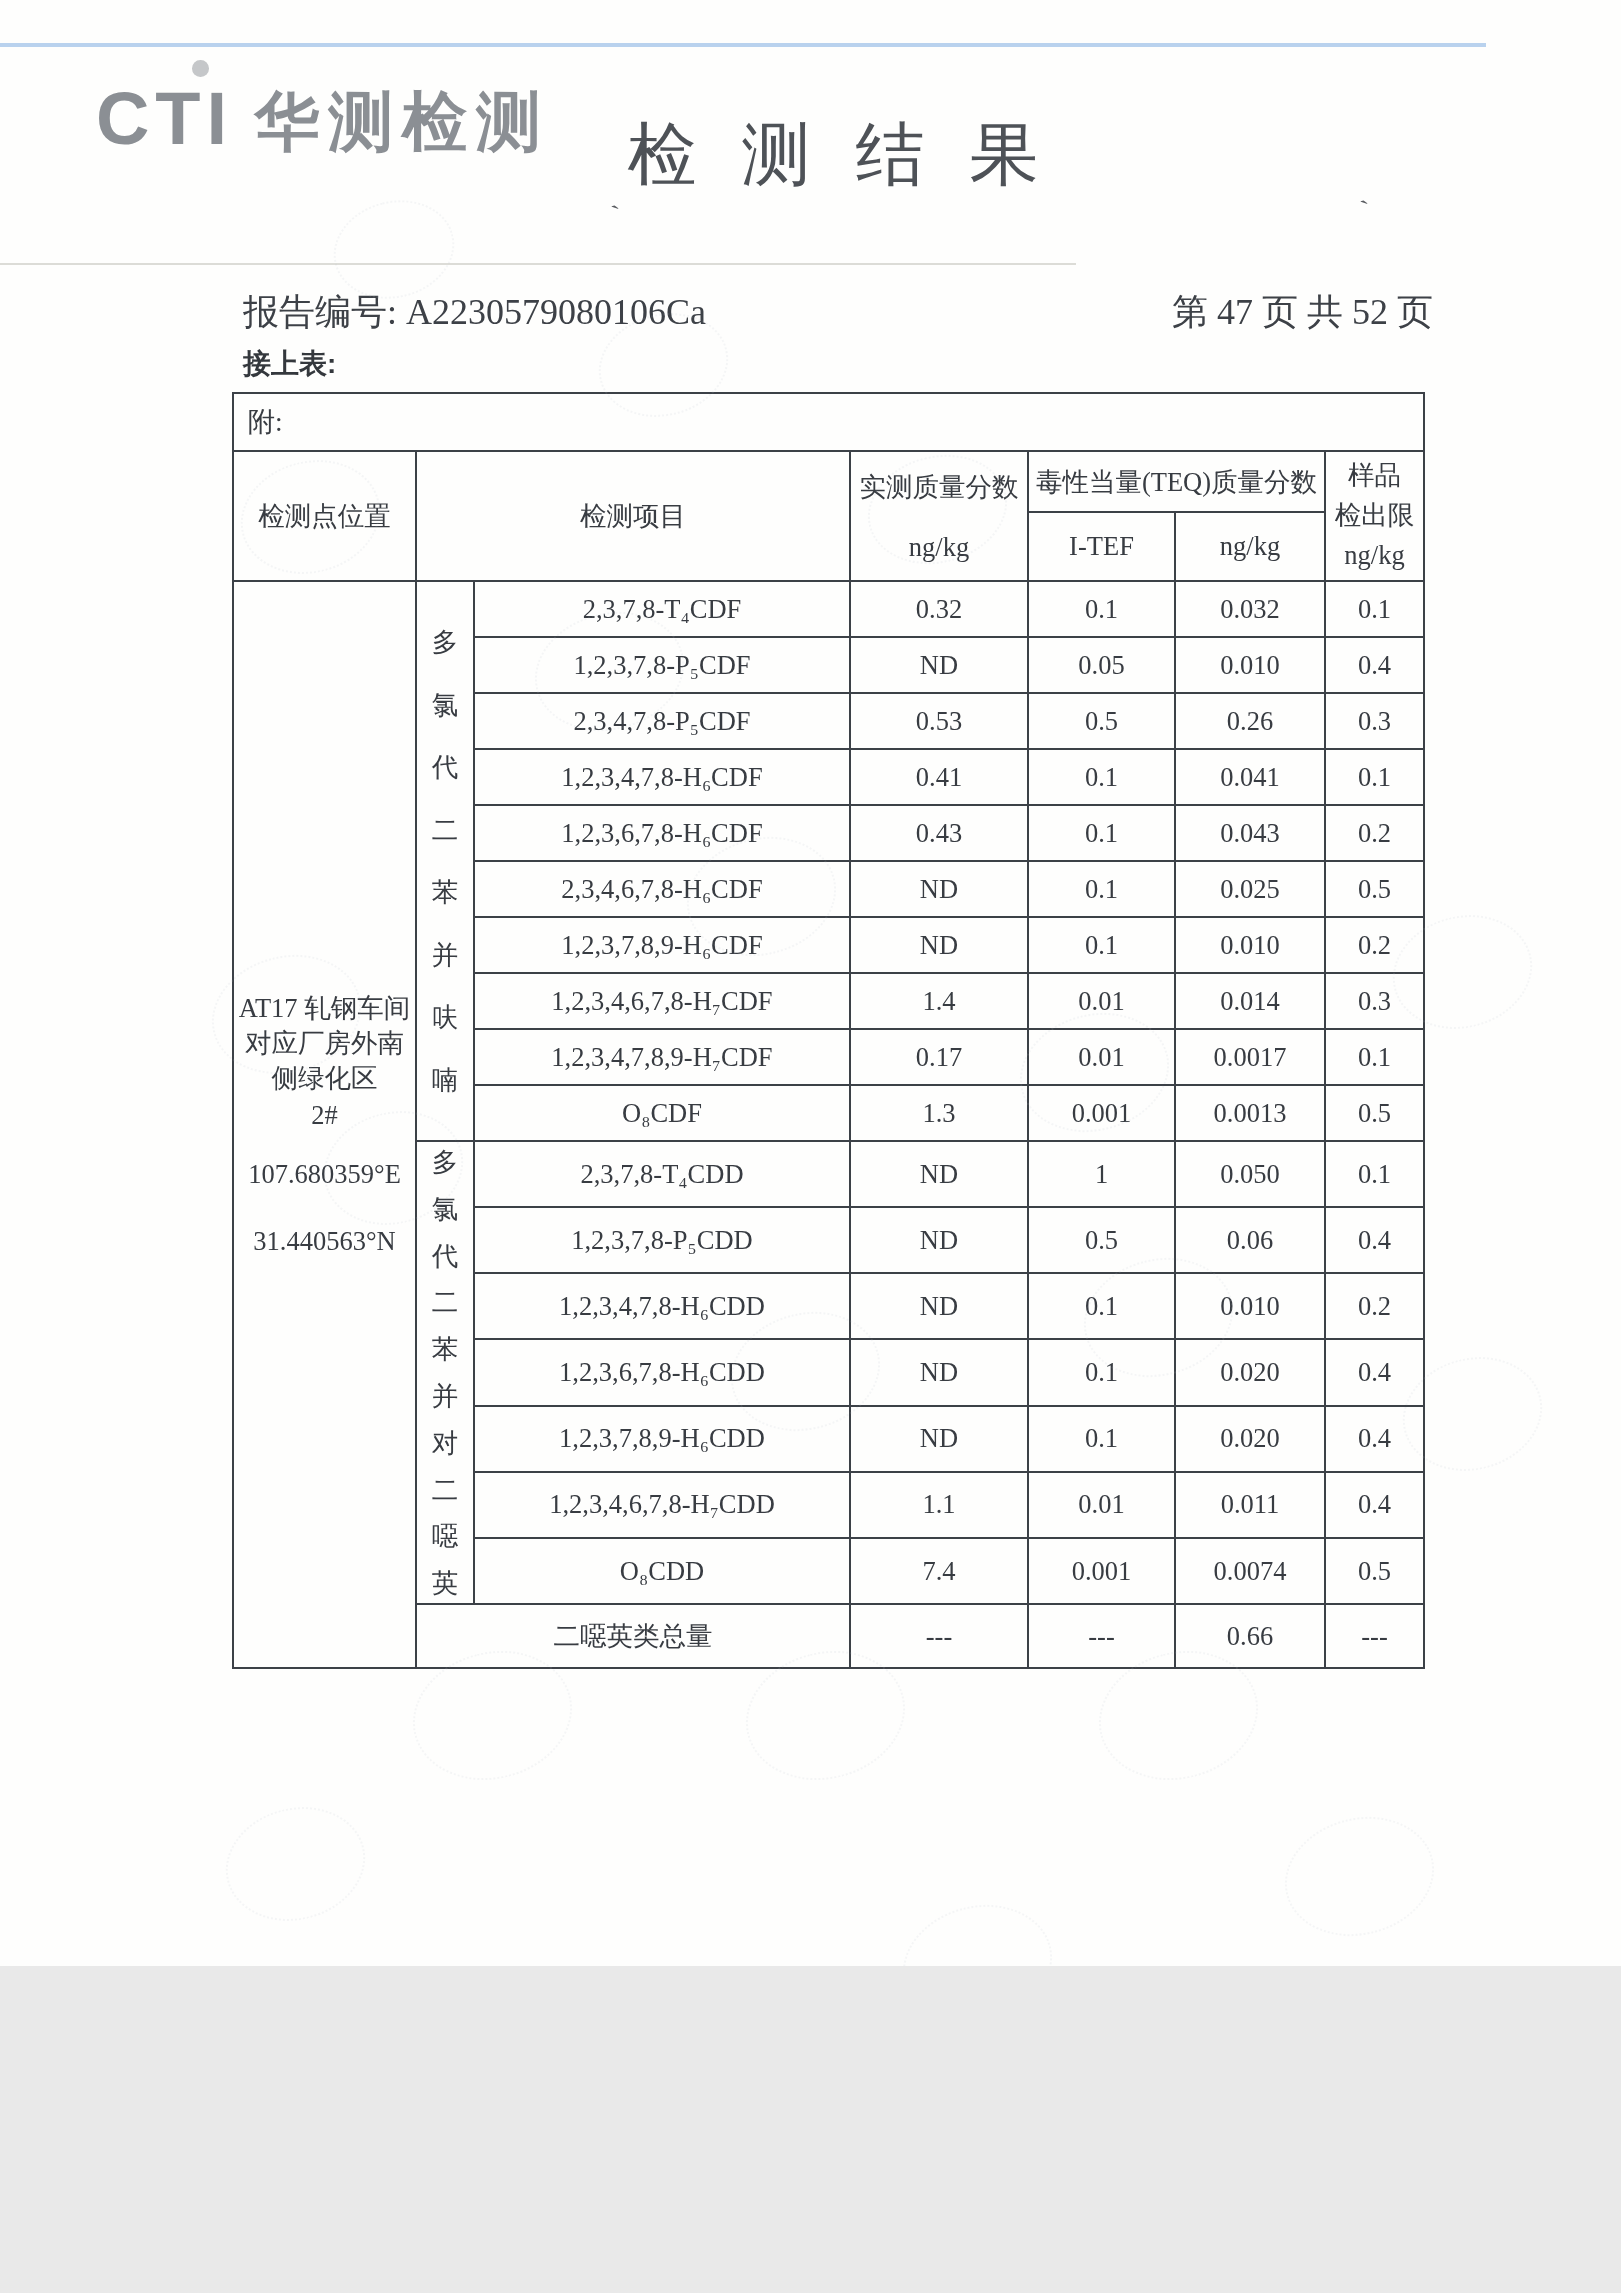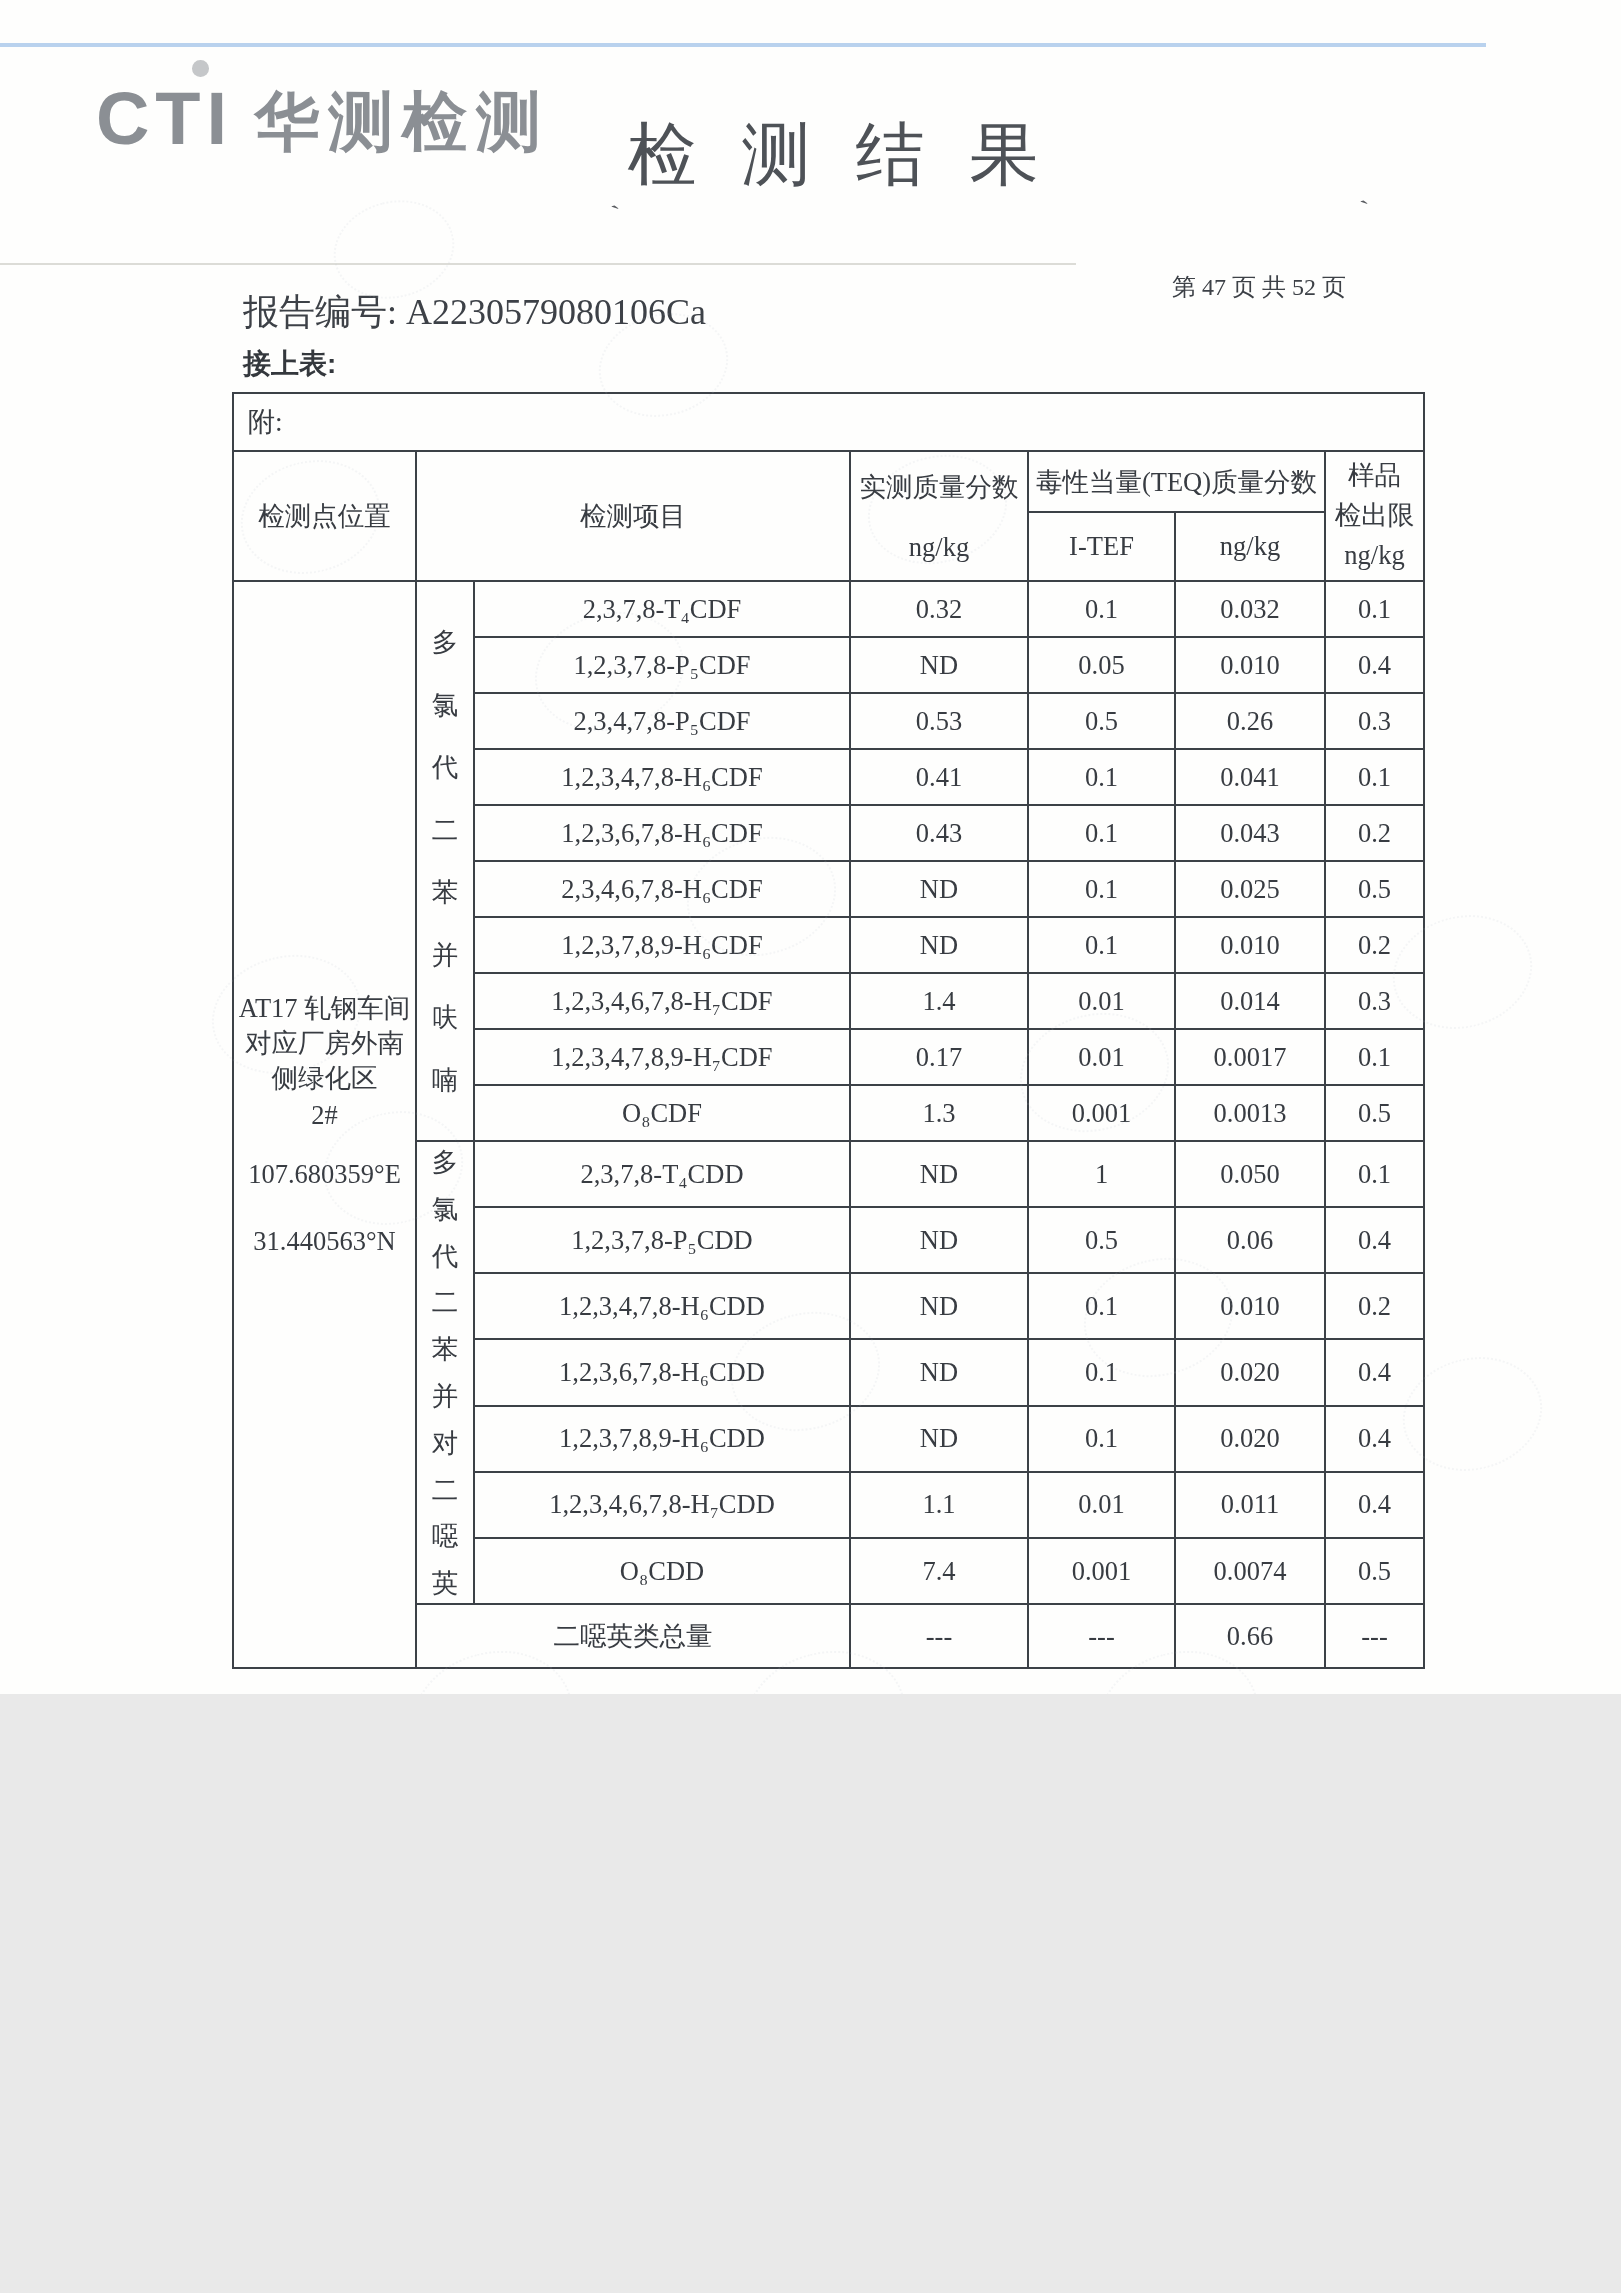--- a/index.html
+++ b/index.html
@@ -1,17 +1,17 @@
 <!DOCTYPE html>
 <html><head>
 <meta charset="utf-8">
 <style>
   html,body{margin:0;padding:0;background:#e9e9e9;}
   .page{
-    position:relative;width:1621px;height:1694px;margin:0 auto;
+    position:relative;width:1621px;height:1966px;margin:0 auto;
     background:#fefefd;overflow:hidden;
     font-family:"Liberation Serif","DejaVu Serif",serif;
     color:#3d4147;
   }
   
   .scan-top-line{position:absolute;top:43px;left:0;width:1486px;height:3.9px;background:#b9d2ee;}
   .page-edge-line{position:absolute;top:2248px;left:7.8px;width:1482px;height:2px;background:#ebebe7;transform:rotate(0.14deg);}
   .wm{position:absolute;border:2px dotted #b7bfc9;border-radius:50%;opacity:.13;transform:rotate(-14deg);}
   
   .logo{position:absolute;top:82px;left:96px;display:flex;align-items:flex-end;
@@ -21,21 +21,21 @@
   .logo-dot{position:absolute;top:-21.6px;left:96px;width:16.7px;height:16.7px;border-radius:50%;background:#c5c7c9;}
   
   .title{position:absolute;top:118px;left:0;width:100%;text-align:center;
          font-size:69px;color:#4e5257;letter-spacing:45px;text-indent:90px;line-height:1.1;}
   .stray-mark{position:absolute;font-size:29px;color:#5a5d61;transform:rotate(-18deg);}
   .mark-left{top:199px;left:613px;}
   .mark-right{top:194px;left:1362px;}
   .title-rule{position:absolute;top:263px;left:0;width:1076px;height:2px;background:#dcdcd7;}
   
   .report-no{position:absolute;top:288px;left:243px;font-size:36px;}
-  .page-number{position:absolute;top:271px;left:1172px;font-size:24px;}
+  .page-number{position:absolute;top:288px;left:1172px;font-size:36px;}
   .continued{position:absolute;top:345px;left:243px;font-size:28px;font-weight:bold;
              font-family:"Liberation Sans","DejaVu Sans",sans-serif;color:#34383d;}
   
   .table-wrap{position:absolute;top:392px;left:232px;width:1192px;}
   table.results{width:1192px;border-collapse:collapse;table-layout:fixed;}
   table.results td{border:2px solid #3c4147;vertical-align:middle;text-align:center;
                    font-size:26.5px;color:#383c42;padding:2px 3.9px;overflow:hidden;}
   table.results{border:2.9px solid #383d43;}
   tr.attach-row td{height:52px;text-align:left;padding-left:13.7px;font-size:27.4px;}
   tr.head1 td{height:55px;}

